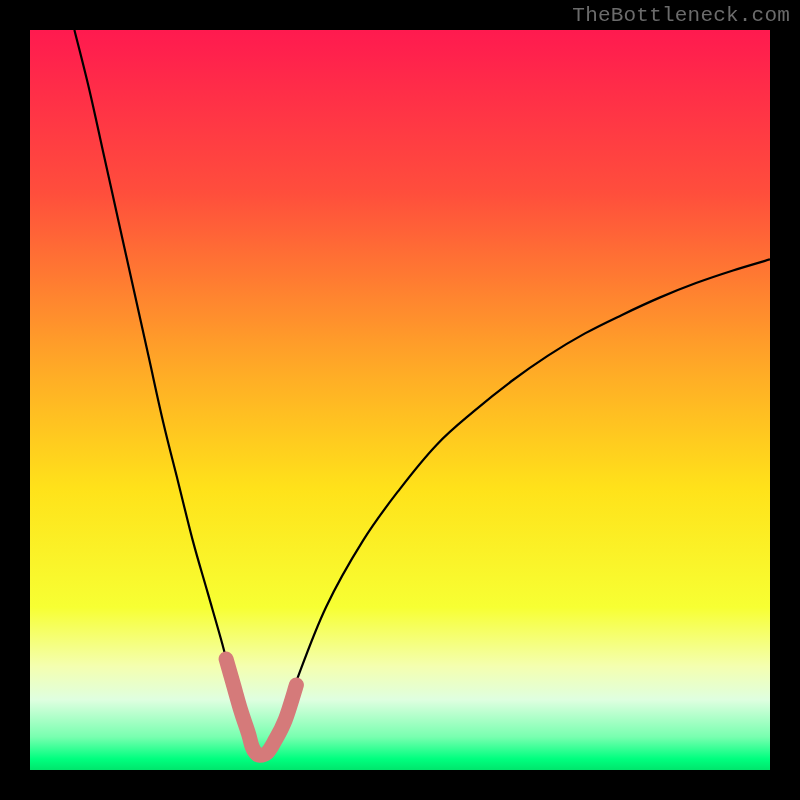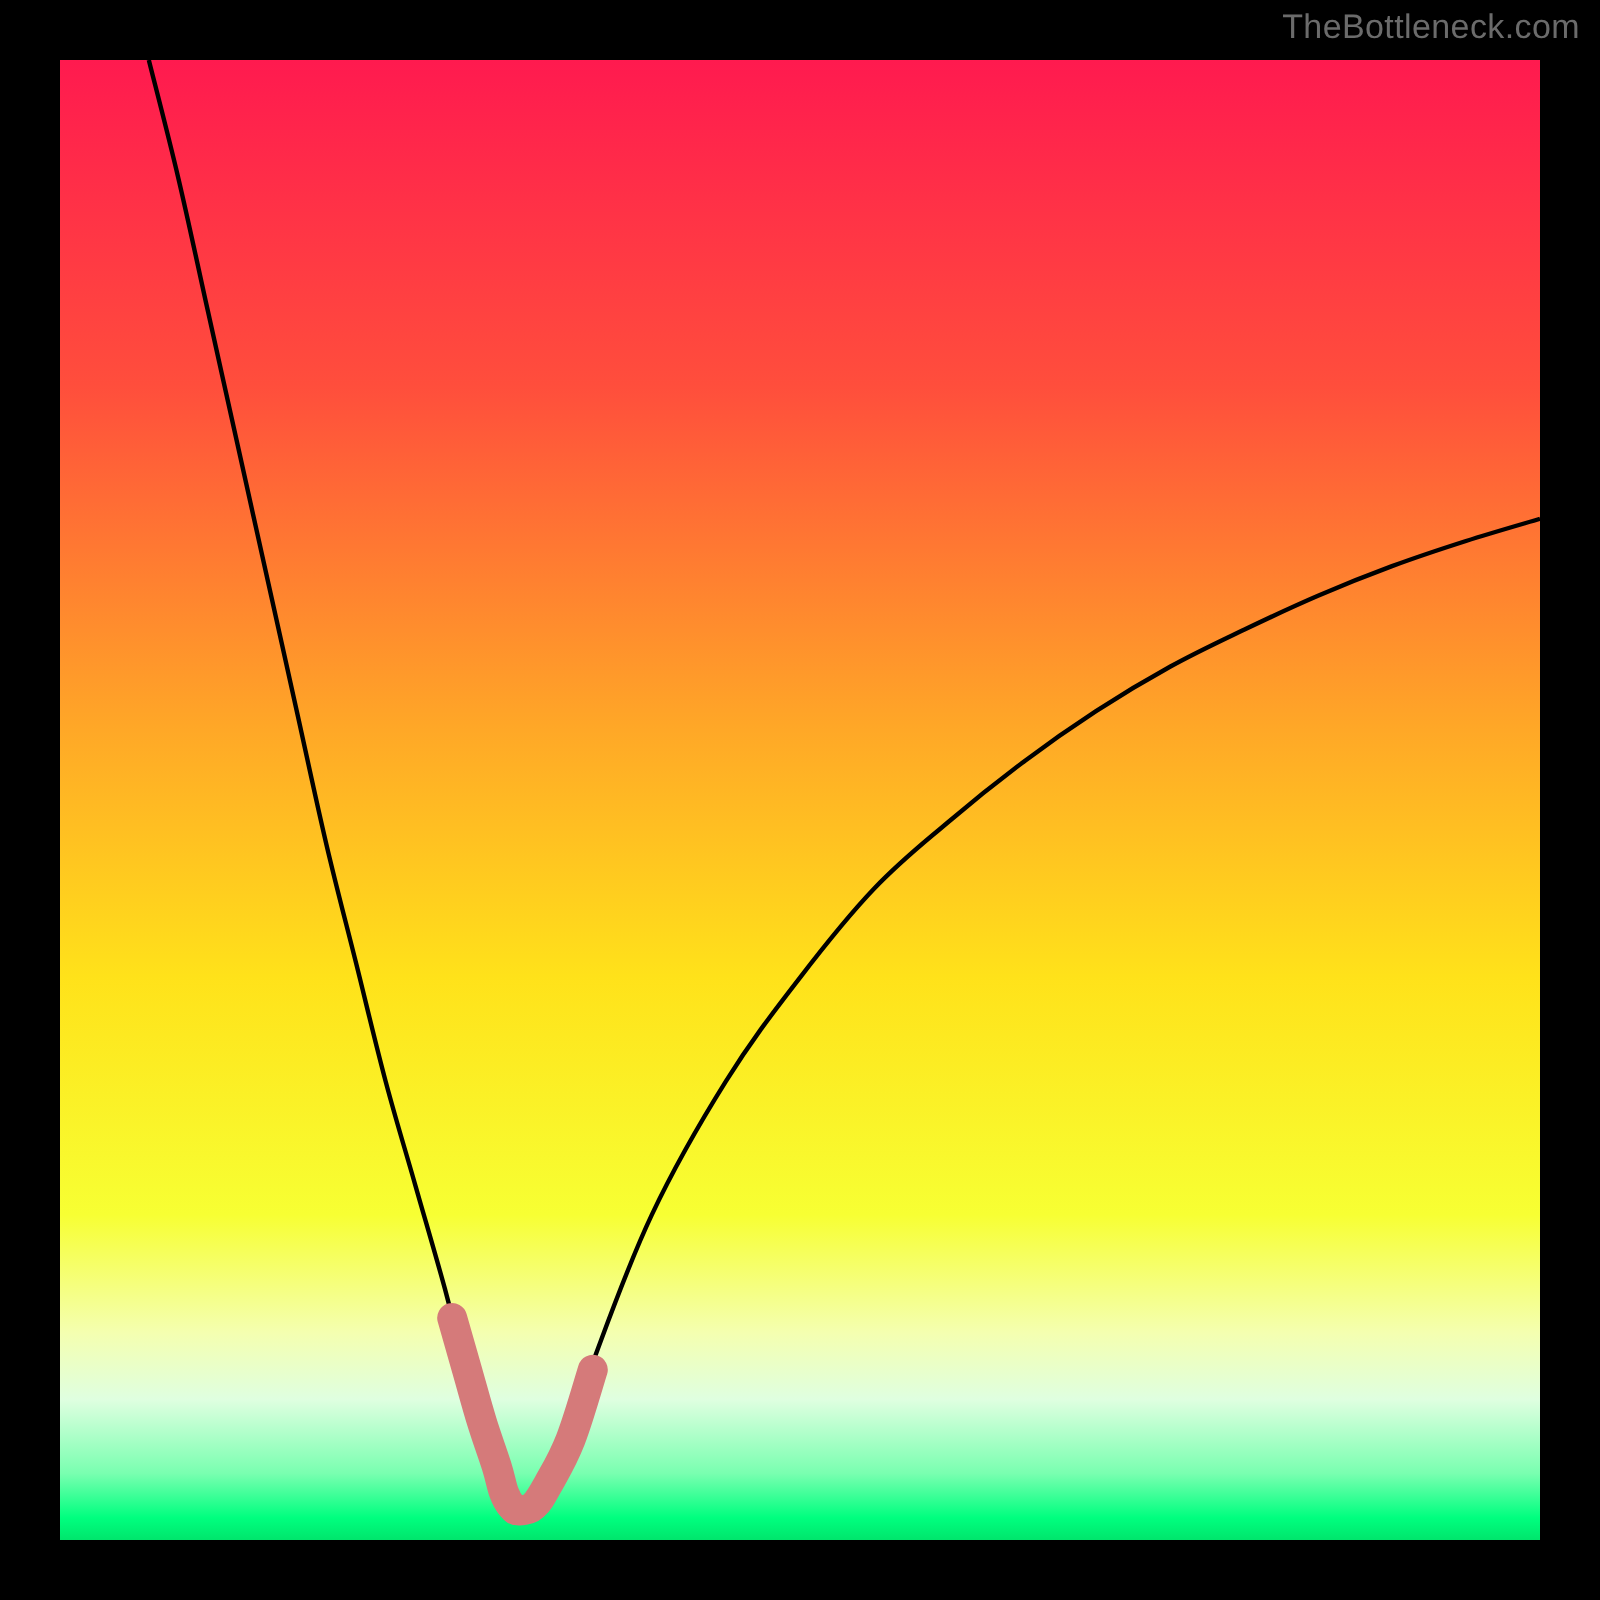--- a/index.html
+++ b/index.html
@@ -7,22 +7,22 @@
     padding: 0;
     width: 800px;
     height: 800px;
     background: #000;
     overflow: hidden;
   }
   .watermark {
     position: absolute;
     top: 4px;
     right: 10px;
-    font-family: Liberation Sans, sans-serif;
-    font-size: 17px;
+    font-family: Liberation Mono, monospace;
+    font-size: 21px;
     color: #6b6b6b;
     letter-spacing: 0.2px;
     z-index: 10;
   }
   .frame {
     position: absolute;
     top: 30px;
     left: 30px;
     width: 740px;
     height: 740px;

